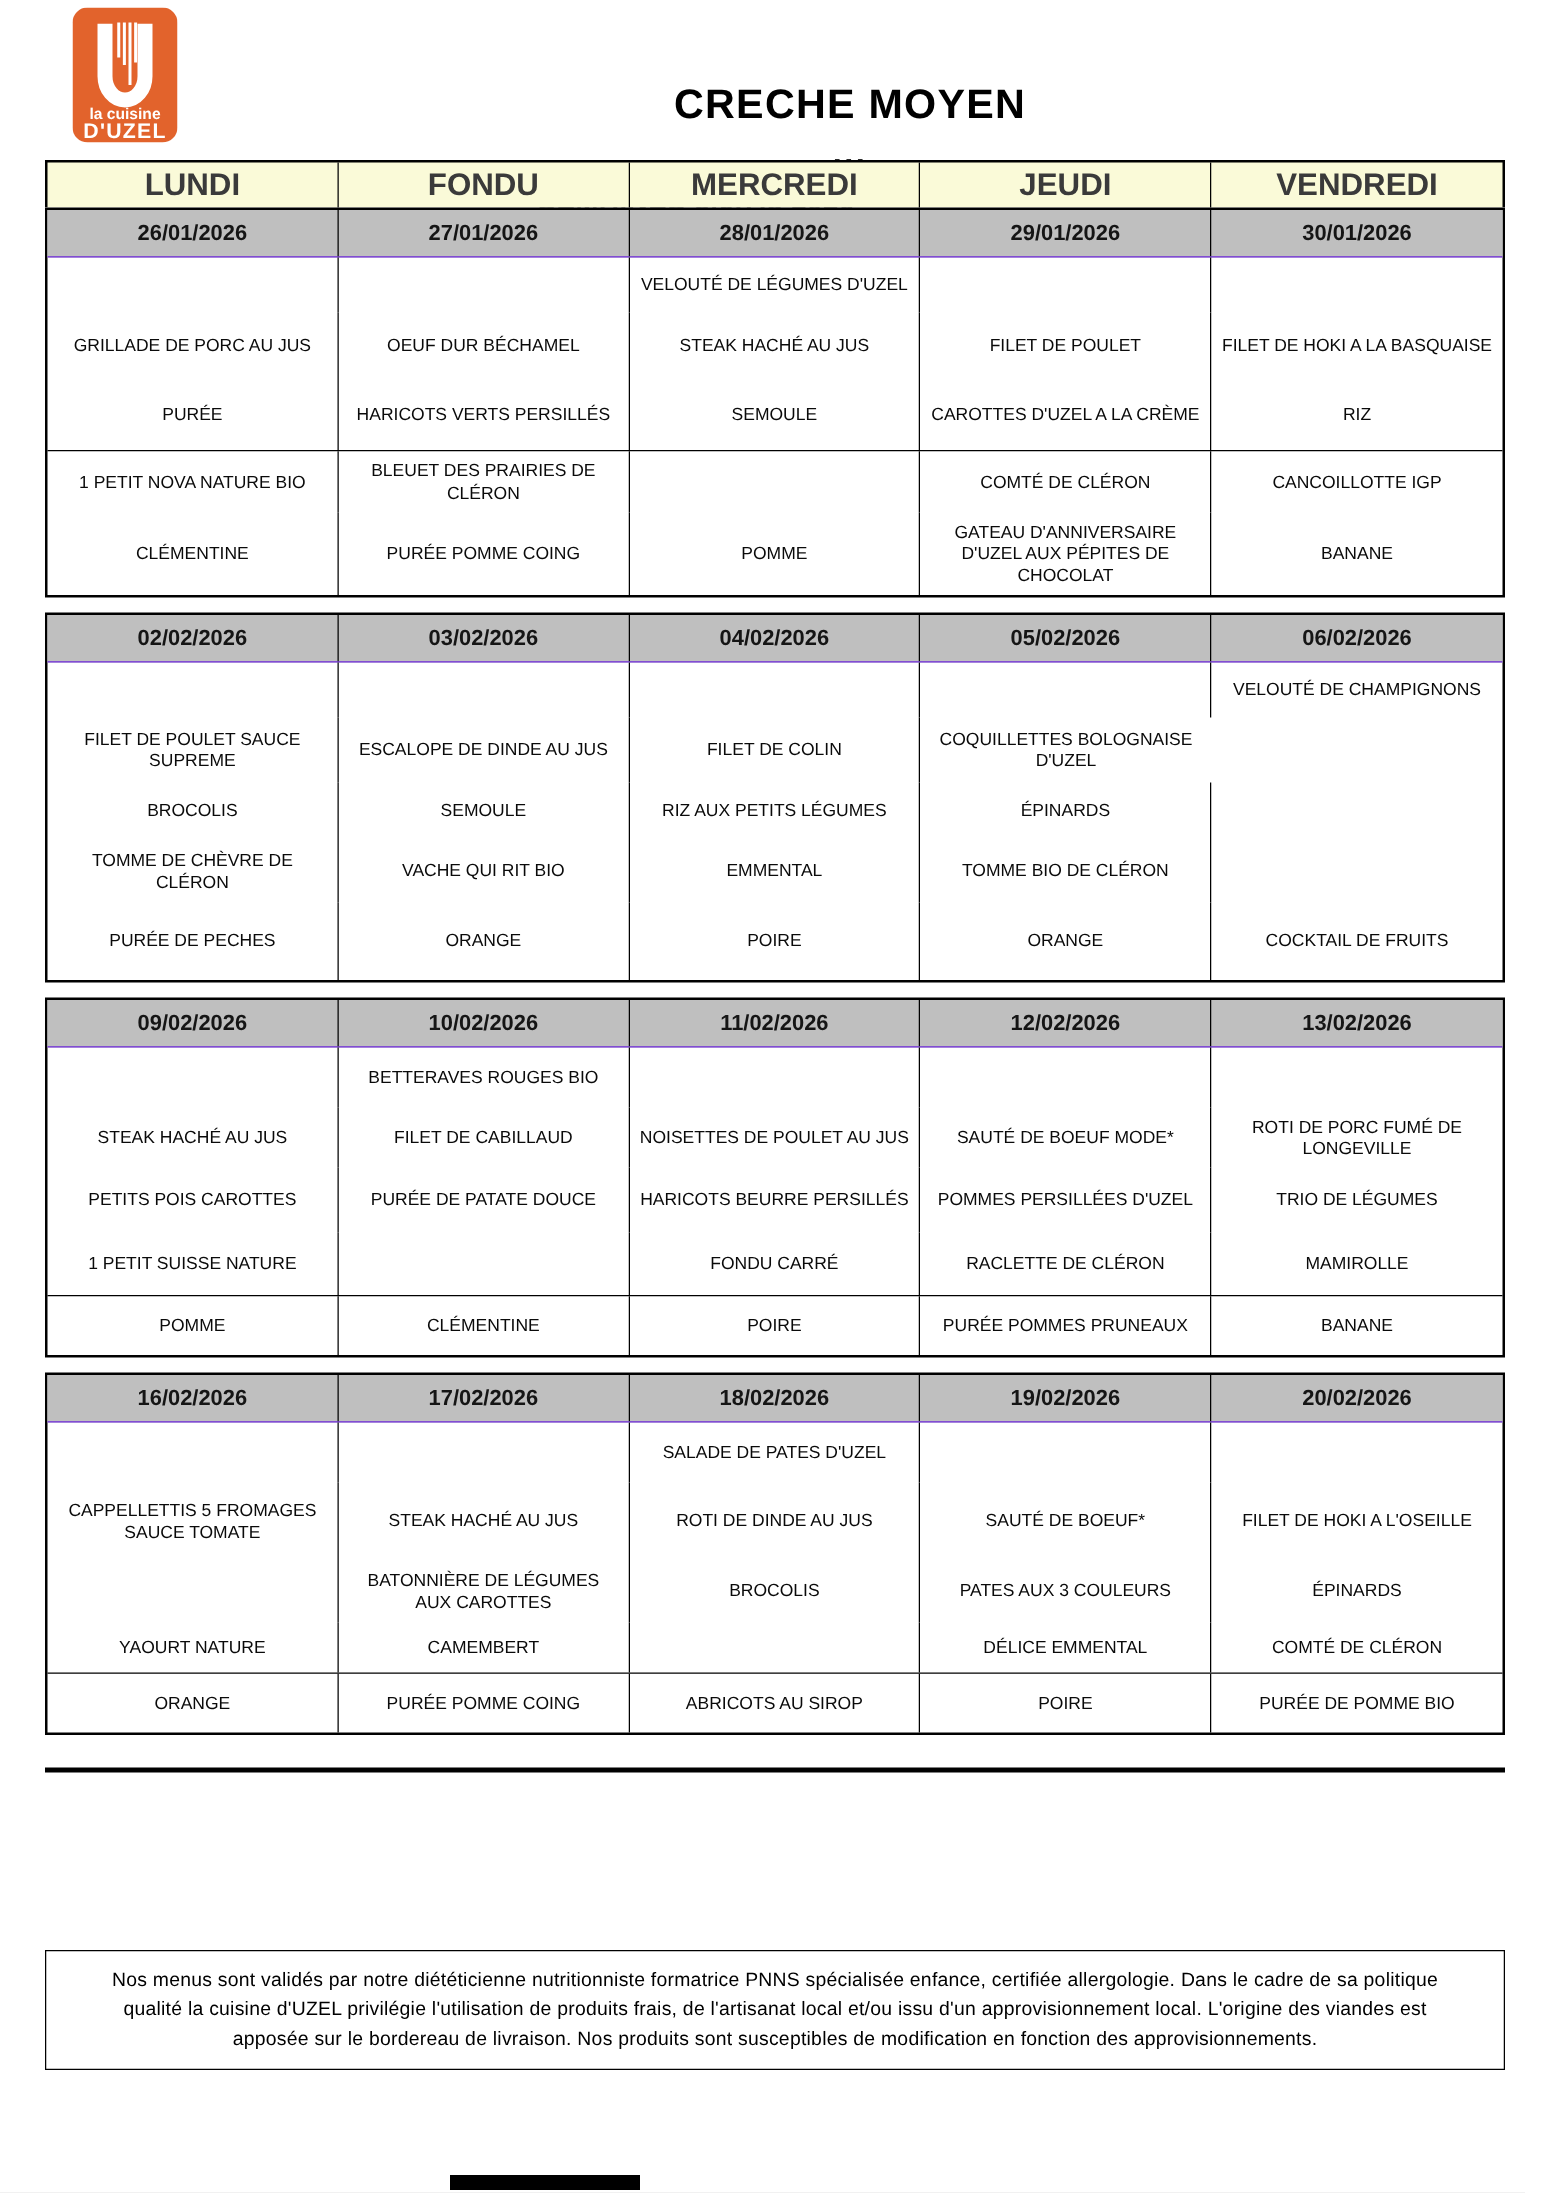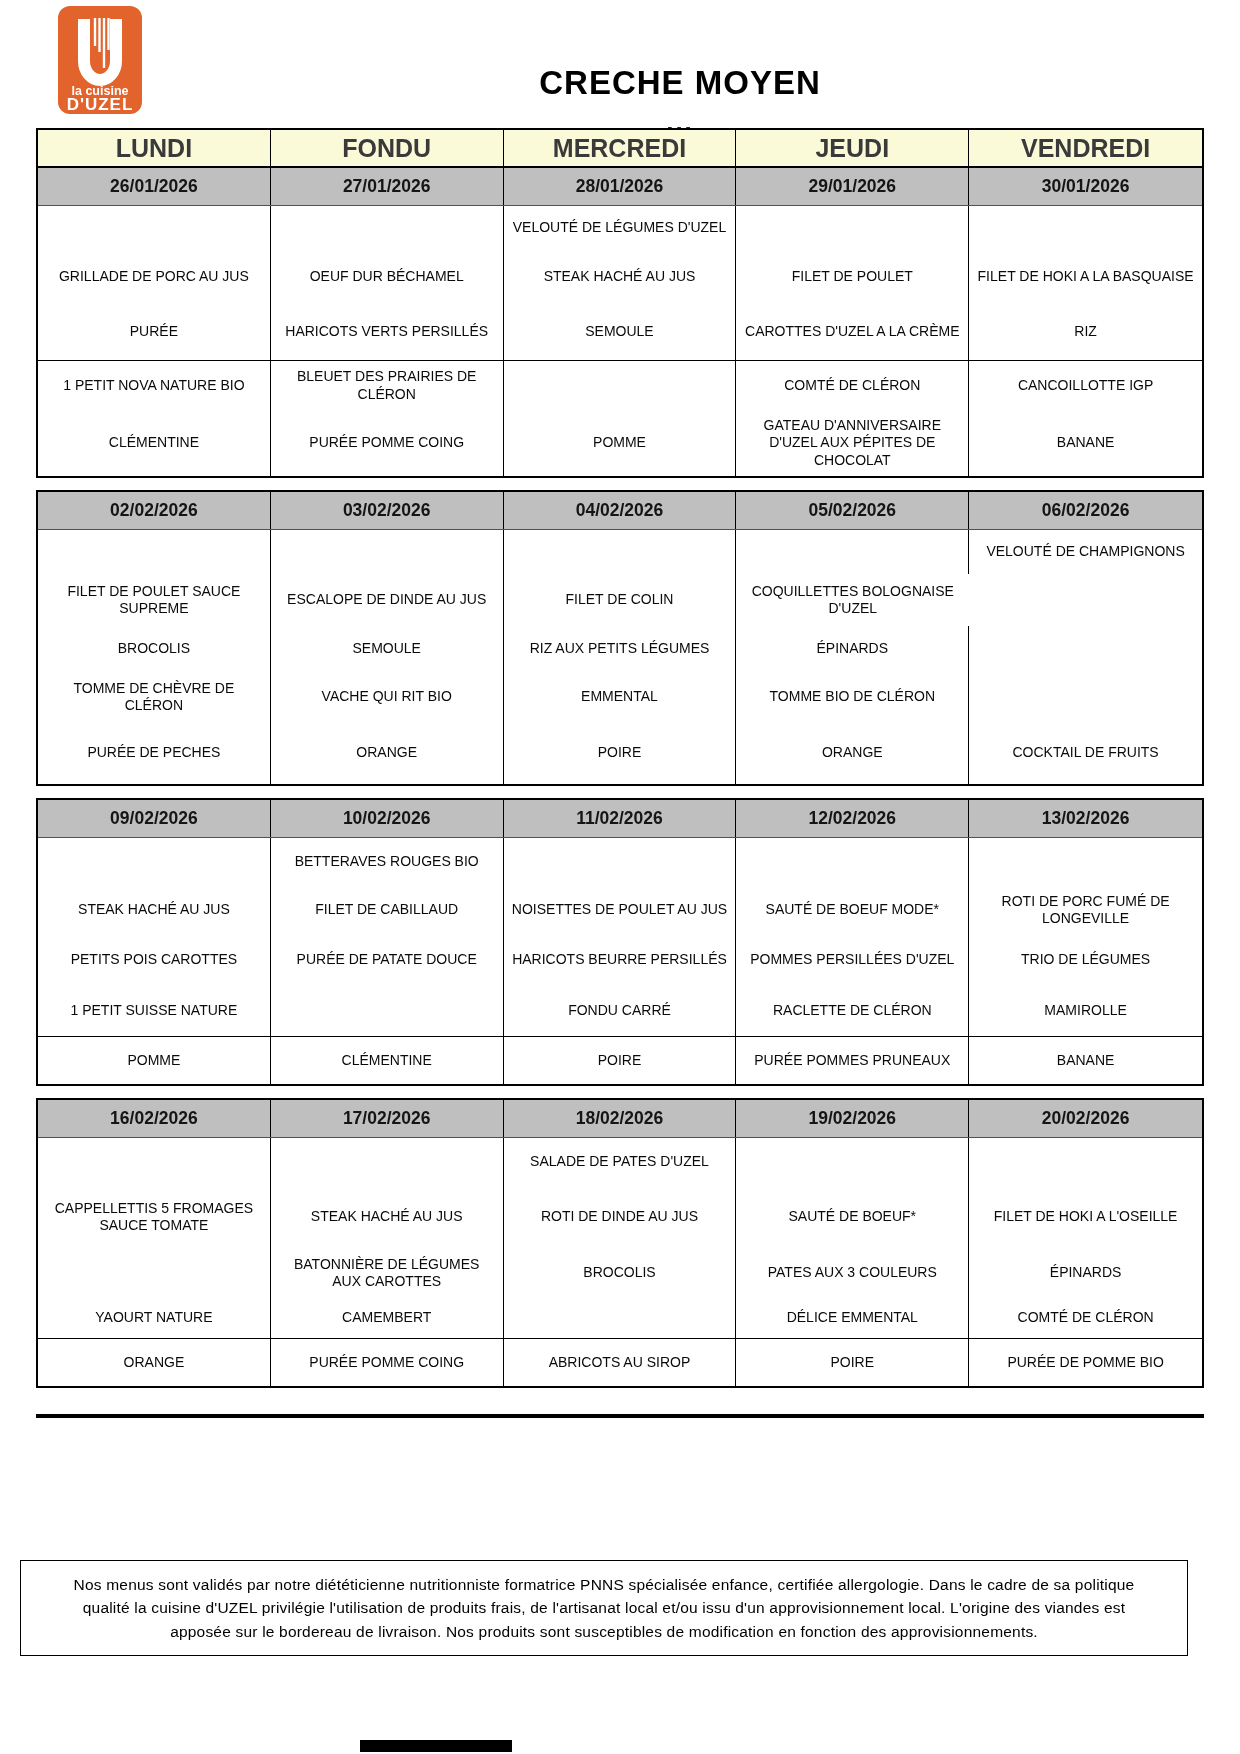--- a/index.html
+++ b/index.html
@@ -34,21 +34,21 @@
   .w1 .wrow:nth-child(2){height:44px}.w1 .wrow:nth-child(3){height:54px}.w1 .wrow:nth-child(4){height:56px}
   .w1 .wrow:nth-child(5){height:50px;border-top:1px solid #000}.w1 .wrow:nth-child(6){height:66px}
   .w2 .wrow:nth-child(2){height:44px}.w2 .wrow:nth-child(3){height:52px}.w2 .wrow:nth-child(4){height:46px}
   .w2 .wrow:nth-child(5){height:50px}.w2 .wrow:nth-child(6){height:62px}
   .w3 .wrow:nth-child(2){height:48px}.w3 .wrow:nth-child(3){height:48px}.w3 .wrow:nth-child(4){height:52px}
   .w3 .wrow:nth-child(5){height:50px}.w3 .wrow:nth-child(6){height:48px;border-top:1px solid #000}
   .w4 .wrow:nth-child(2){height:48px}.w4 .wrow:nth-child(3){height:62px}.w4 .wrow:nth-child(4){height:50px}
   .w4 .wrow:nth-child(5){height:40px}.w4 .wrow:nth-child(6){height:48px;border-top:1px solid #000}
   
   .rule{position:absolute;left:36px;top:1414px;width:1168px;height:4px;background:#000;}
-  .disclaimer{position:absolute;left:20px;top:1560px;width:1168px;box-sizing:border-box;
+  .disclaimer{position:absolute;left:36px;top:1560px;width:1168px;box-sizing:border-box;
     border:1px solid #000;padding:12px 36px;text-align:center;font-size:15.5px;line-height:1.5;font-weight:bold;
     font-stretch:normal;color:#000;}
   .disclaimer{font-weight:normal;letter-spacing:0.2px;}
   .bottombar{position:absolute;left:360px;top:1740px;width:152px;height:12px;background:#000;}
 </style>
 </head>
 <body>
 
 <div class="sheet">
 

